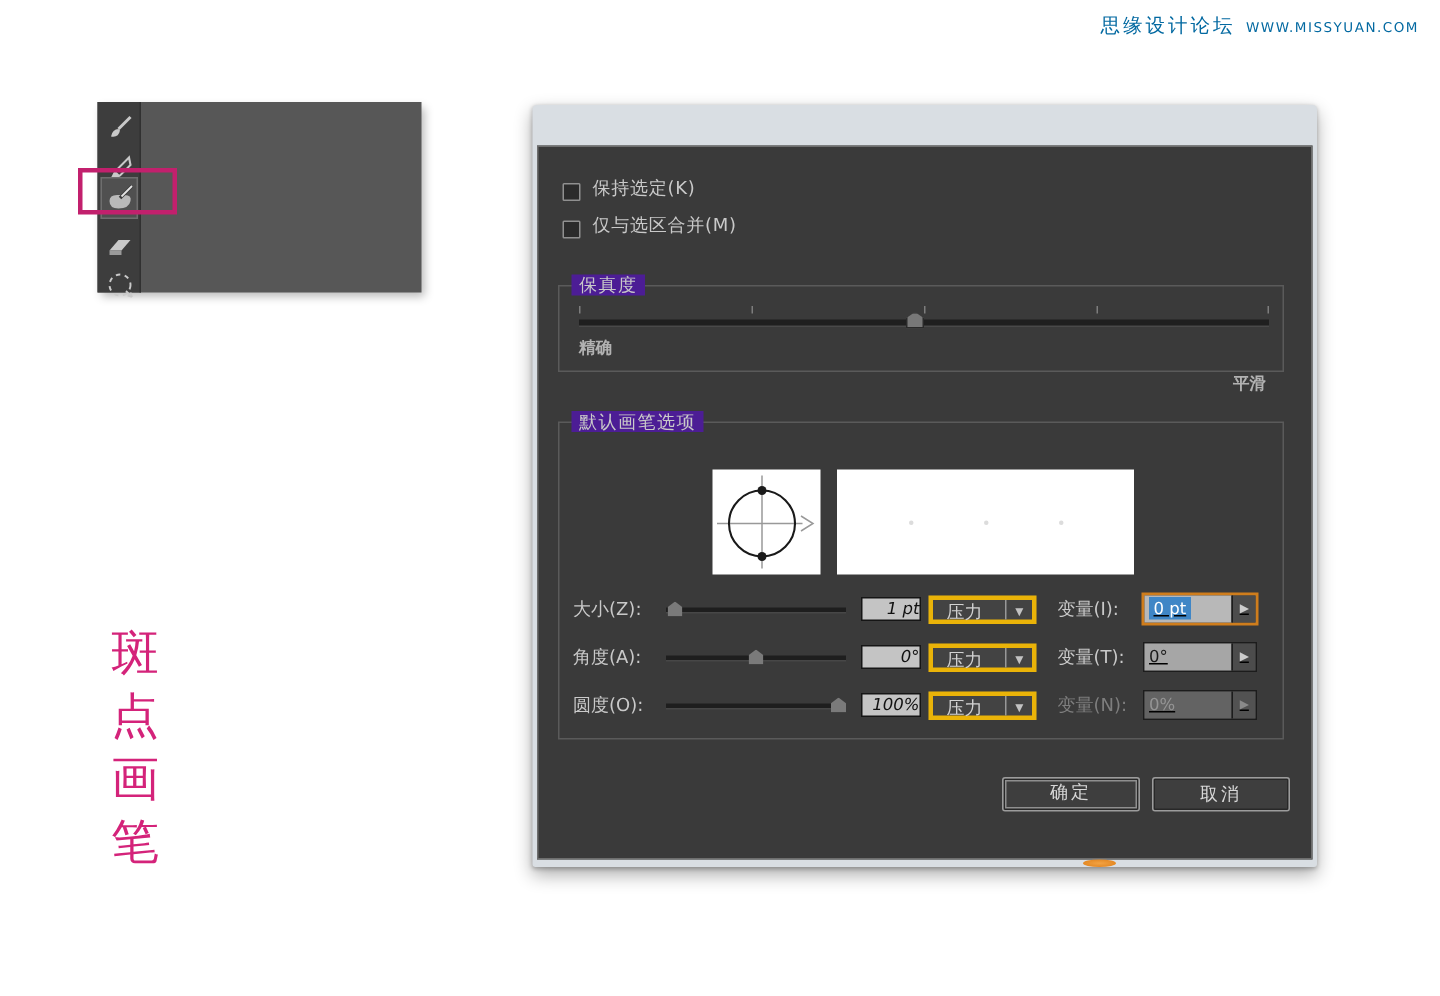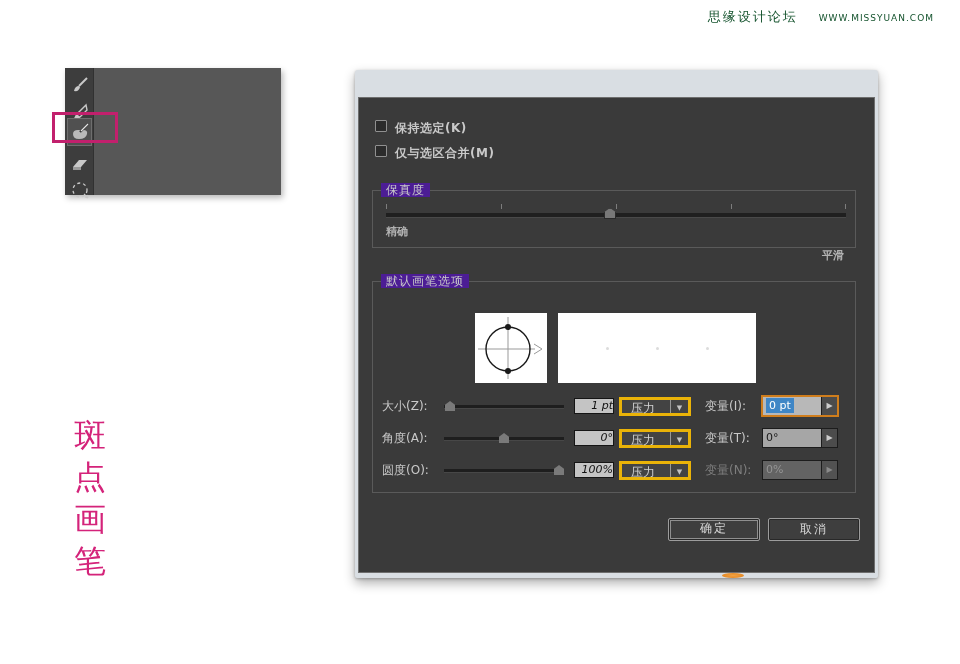--- a/index.html
+++ b/index.html
@@ -1,21 +1,21 @@
 <!DOCTYPE html>
 <html><head>
 <meta charset="utf-8">
 <style>
   * { margin:0; padding:0; box-sizing:border-box; }
   html,body { background:#ffffff; }
   body { font-family:"DejaVu Sans", sans-serif; }
   .page { position:relative; width:960px; height:664px; background:#ffffff; overflow:hidden; }
 
   
-  .watermark { position:absolute; right:26px; top:8px; color:#14532d; display:flex; align-items:baseline; gap:21px; }
+  .watermark { position:absolute; right:14px; top:8px; color:#0369a1; display:flex; align-items:baseline; gap:7px; }
   .wm-name { font-size:13px; letter-spacing:2px; }
   .wm-url { font-size:9px; letter-spacing:1px; }
 
   
   .toolpanel { position:absolute; left:65px; top:68px; width:216px; height:127px; background:#575757;
                box-shadow:2px 3px 6px rgba(0,0,0,0.28); }
   .toolstrip { position:absolute; left:0; top:0; bottom:0; width:29px; background:#3d3d3d; border-right:1px solid #313131; }
   .tool { position:absolute; left:2px; width:25px; height:24px; display:flex; align-items:center; justify-content:center; }
   .tool.selected { background:#505050; border:1px solid #6e6e6e; height:28px; }
   .tool svg { display:block; }
@@ -33,21 +33,21 @@
   .titlebar { position:relative; height:26px; border-radius:3px 3px 0 0; overflow:hidden;
               background:linear-gradient(180deg,#c6cacd 0%,#a9adb1 45%,#94989c 100%); }
   .titlebar::before { content:""; position:absolute; inset:0;
       background:
         repeating-linear-gradient(105deg, rgba(255,255,255,0) 0 34px, rgba(255,255,255,0.35) 34px 38px, rgba(255,255,255,0) 38px 70px),
         repeating-linear-gradient(68deg, rgba(40,40,40,0) 0 90px, rgba(40,40,40,0.18) 90px 96px, rgba(40,40,40,0) 96px 150px); }
   .title-text { position:relative; z-index:1; display:inline-block; font-size:12px; font-weight:bold; color:#141414;
                 padding:6px 0 0 10px; letter-spacing:1px; }
   .dialog-body { position:absolute; left:3px; right:3px; top:27px; bottom:5px; background:#3a3a3a; border:1px solid #6e6e6e; }
 
-  .check-row { position:absolute; left:16px; height:14px; display:flex; align-items:flex-start;font-weight:bold; }
+  .check-row { position:absolute; left:16px; height:14px; display:flex; align-items:flex-end; }
   .checkbox { width:12px; height:12px; background:#2b2b2b; border:1px solid #909090; border-radius:1px; }
   .check-label { margin-left:8px; font-size:12px; color:#c9c9c9; letter-spacing:0.5px; }
 
   .group { position:absolute; border:1px solid #5a5a5a; }
   .legend { position:absolute; top:-8px; left:8px; background:#4c1d95; padding:0 5px; font-size:12px; color:#c9c9c9;
             line-height:14px; letter-spacing:1px; }
 
   
   .f-tick { position:absolute; top:13px; width:1px; height:5px; background:#7d7d7d; }
   .f-track { position:absolute; left:13px; top:22px; width:460px; height:4px; background:#1f1f1f;
@@ -68,21 +68,21 @@
   .h-slider { position:relative; width:120px; height:12px; margin-right:10px; }
   .h-track { position:absolute; left:0; right:0; top:5px; height:3px; background:#1e1e1e; box-shadow:0 1px 0 rgba(255,255,255,0.07); }
   .h-handle { position:absolute; top:1px; width:10px; height:10px; background:#7a7a7a;
               clip-path:polygon(50% 0,100% 38%,100% 100%,0 100%,0 38%); }
   .value-box { width:40px; height:16px; margin-right:5px; background:#c4c4c4; border:1px solid #151515;
                font-size:11px; color:#111111; text-align:right; line-height:14px;font-style:italic; }
   .dropdown { width:72px; height:19px; margin-right:14px; background:#434343; border:3px solid #eab308; display:flex; }
   .dd-text { flex:1; font-size:12px; color:#d2d2d2; padding-left:9px; line-height:17px; }
   .dd-arrow { width:18px; border-left:1px solid #989898; font-size:7px; color:#c2c2c2; text-align:center; line-height:17px; }
   .var-label { width:57px; font-size:12px; color:#c9c9c9; }
-  .var-field { display:flex; width:76px; height:20px; border:1px solid #1c1c1c; }
+  .var-field { display:flex; width:76px; height:20px; border:1px solid #1c1c1c;text-decoration:underline; }
   .var-field.focused { border-color:#cf7d1c; box-shadow:0 0 0 1px #cf7d1c; }
   .var-input { flex:1; font-size:11px; line-height:18px; padding-left:3px; background:#a6a6a6; color:#1a1a1a; overflow:hidden; }
   .var-field.focused .var-input { background:#b8b8b8; }
   .selection { background:#3f86c6; color:#ffffff; padding:1px 3px; }
   .var-arrow { width:16px; background:#4c4c4c; border-left:1px solid #1c1c1c; font-size:8px; color:#cccccc;
                text-align:center; line-height:18px; }
   .row.disabled .row-label2, .row.disabled .var-label { color:#7e7e7e; }
   .row.disabled .var-input { background:#636363; color:#949494; }
   .row.disabled .var-arrow { color:#8a8a8a; background:#525252; }
 

